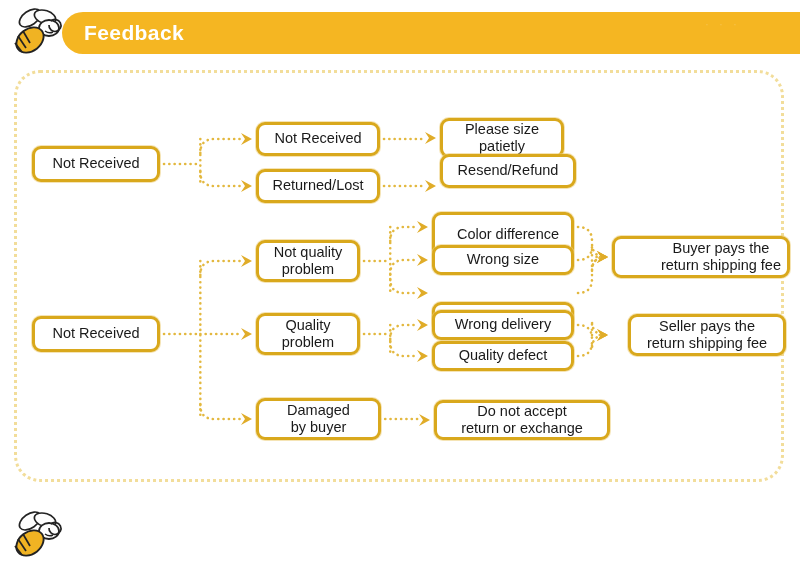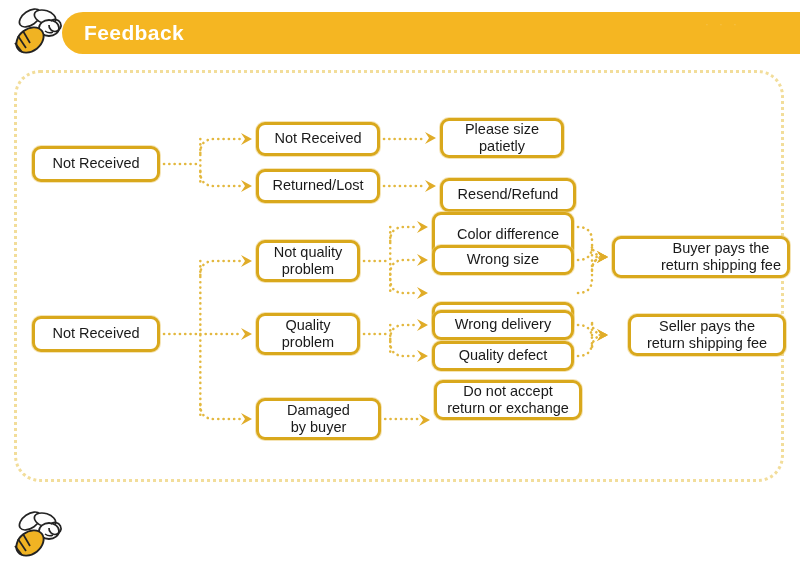--- a/index.html
+++ b/index.html
@@ -189,34 +189,34 @@
       <path class="wire" d="M364,419 H418"></path>
       <path class="arrowfill" d="M419,414 L430,420 L419,426 L423,420 Z"></path>
     </svg>
 
   <div id="nodes">
       <div class="node" style="left: 32px; top: 146px; width: 128px; height: 36px;"><span>Not Received</span></div>
       <div class="node" style="left: 256px; top: 122px; width: 124px; height: 34px;"><span>Not Received</span></div>
       <div class="node" style="left: 256px; top: 169px; width: 124px; height: 34px; text-align: right;"><span>Returned/Lost</span></div>
       <div class="node" style="left: 440px; top: 118px; width: 124px; height: 40px;"><span>Please size
 patietly</span></div>
-      <div class="node" style="left: 440px; top: 178px; width: 136px; height: 34px;"><span>Resend/Refund</span></div>
+      <div class="node" style="left: 440px; top: 154px; width: 136px; height: 34px;"><span>Resend/Refund</span></div>
       <div class="node" style="left: 32px; top: 316px; width: 128px; height: 36px;"><span>Not Received</span></div>
       <div class="node" style="left: 256px; top: 240px; width: 104px; height: 42px;"><span>Not quality
 problem</span></div>
       <div class="node" style="left: 256px; top: 313px; width: 104px; height: 42px;"><span>Quality
 problem</span></div>
       <div class="node" style="left: 256px; top: 398px; width: 125px; height: 42px; justify-content: center;"><span>Damaged
 by buyer</span></div>
       <div class="node" style="left: 432px; top: 212px; width: 142px; height: 46px; padding-left: 16px;"><span>Color difference</span></div>
       <div class="node" style="left: 432px; top: 245px; width: 142px; height: 30px;"><span>Wrong size</span></div>
       <div class="node" style="left: 432px; top: 278px; width: 142px; height: 30px; margin-top: 24px;"><span>Dislike</span></div>
       <div class="node" style="left: 432px; top: 310px; width: 142px; height: 30px;"><span>Wrong delivery</span></div>
       <div class="node" style="left: 432px; top: 341px; width: 142px; height: 30px;"><span>Quality defect</span></div>
-      <div class="node" style="left: 434px; top: 380px; width: 148px; height: 40px;"><span>Do not accept
+      <div class="node" style="left: 434px; top: 400px; width: 176px; height: 40px;"><span>Do not accept
 return or exchange</span></div>
       <div class="node" style="left: 612px; top: 236px; width: 178px; height: 42px; justify-content: flex-end;"><span>Buyer pays the
 return shipping fee</span></div>
       <div class="node" style="left: 628px; top: 314px; width: 158px; height: 42px;"><span>Seller pays the
 return shipping fee</span></div>
     </div>
 
 
   <svg class="bee footer-bee" viewBox="0 0 66 58">
     <g>

